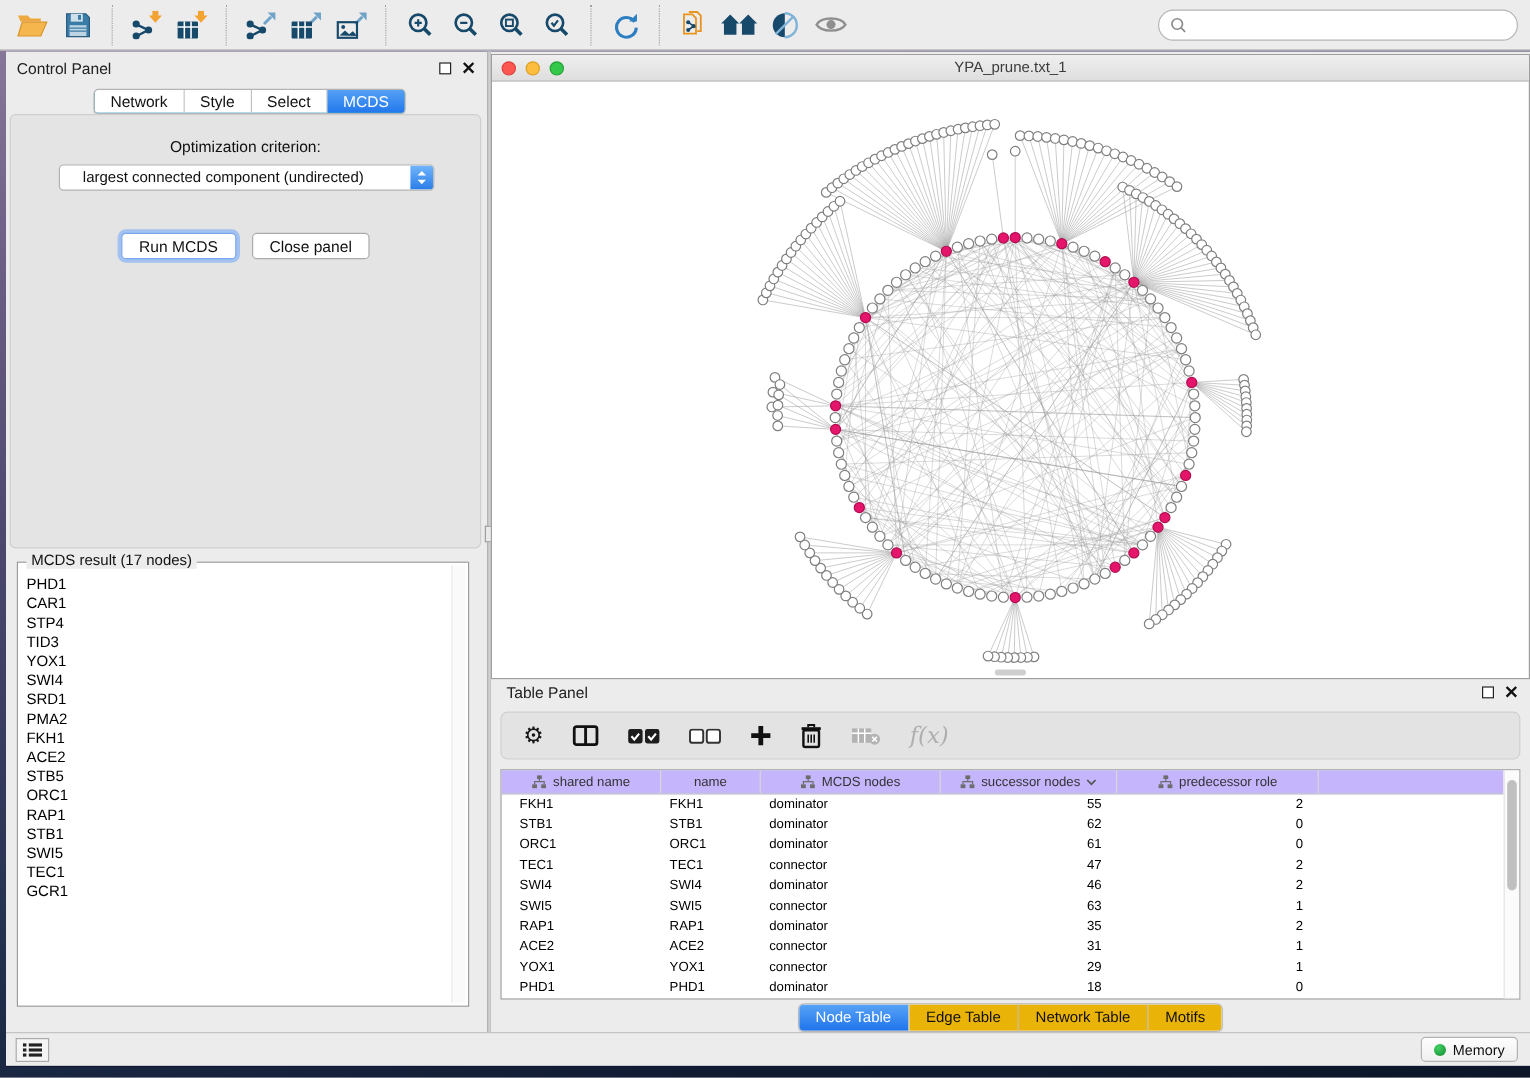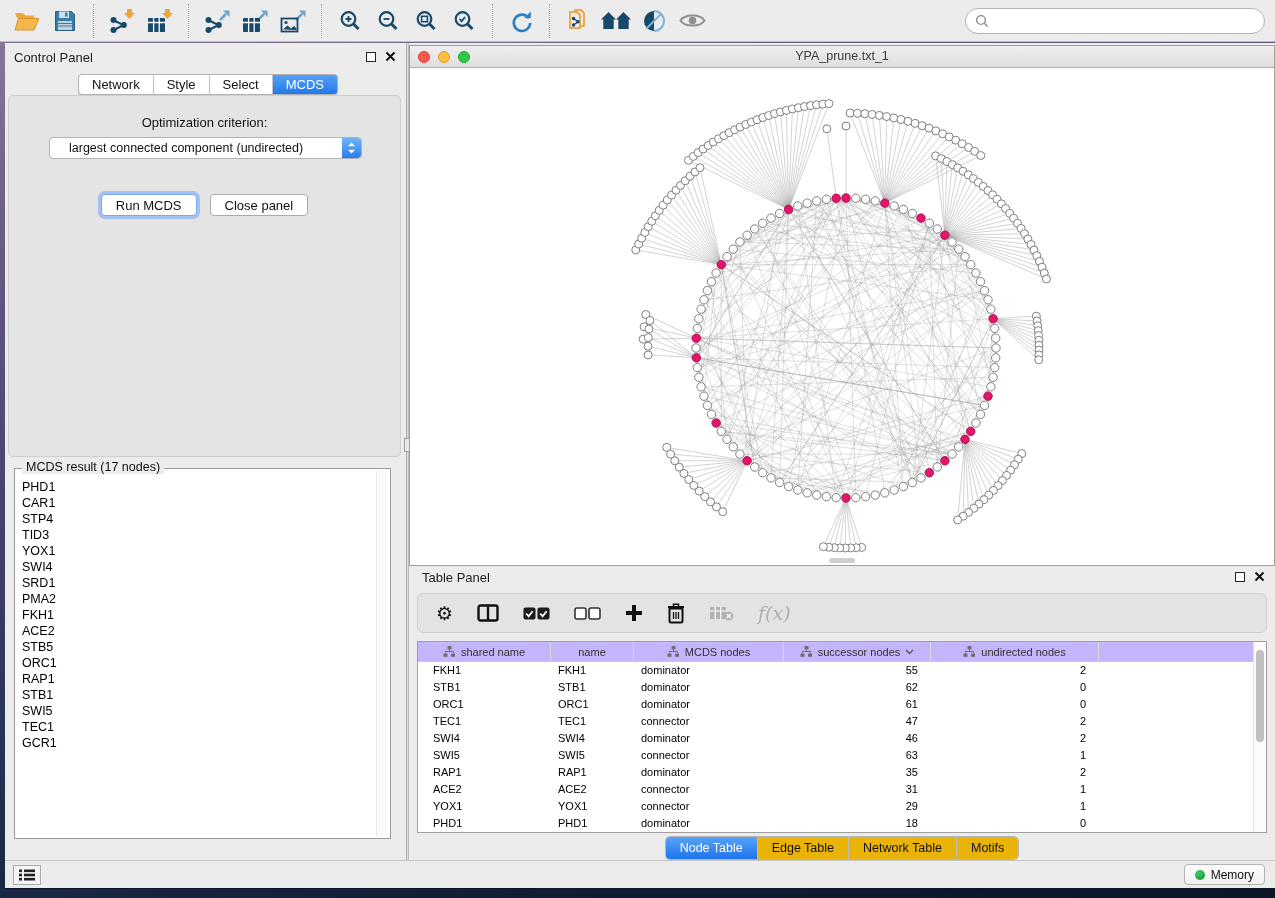--- a/index.html
+++ b/index.html
@@ -1068,21 +1068,21 @@
             </div>
             <div class="th" style="width: 168px;">
               <svg width="13" height="12" viewBox="0 0 13 12">
                 <g fill="#6d6d6d">
                   <rect x="4.5" width="4" height="3.2"></rect>
                   <rect x="0.5" y="7.6" width="4" height="3.2"></rect>
                   <rect x="8" y="7.6" width="4" height="3.2"></rect>
                 </g>
                 <path d="M6.5 3.2v2.2M2.5 7.6V5.4h8v2.2" stroke="#6d6d6d" fill="none"></path>
               </svg>
-              <span>undirected nodes</span>
+              <span>predecessor role</span>
             </div>
             <div class="th filler"></div>
           </div>
         <div class="t-body">
             <div class="tr">
               <div class="td l0" style="width: 133px;">FKH1</div>
               <div class="td l1" style="width: 83px;">FKH1</div>
               <div class="td l2" style="width: 150px;">dominator</div>
               <div class="td num" style="width: 147px;">55</div>
               <div class="td num" style="width: 168px;">2</div>

